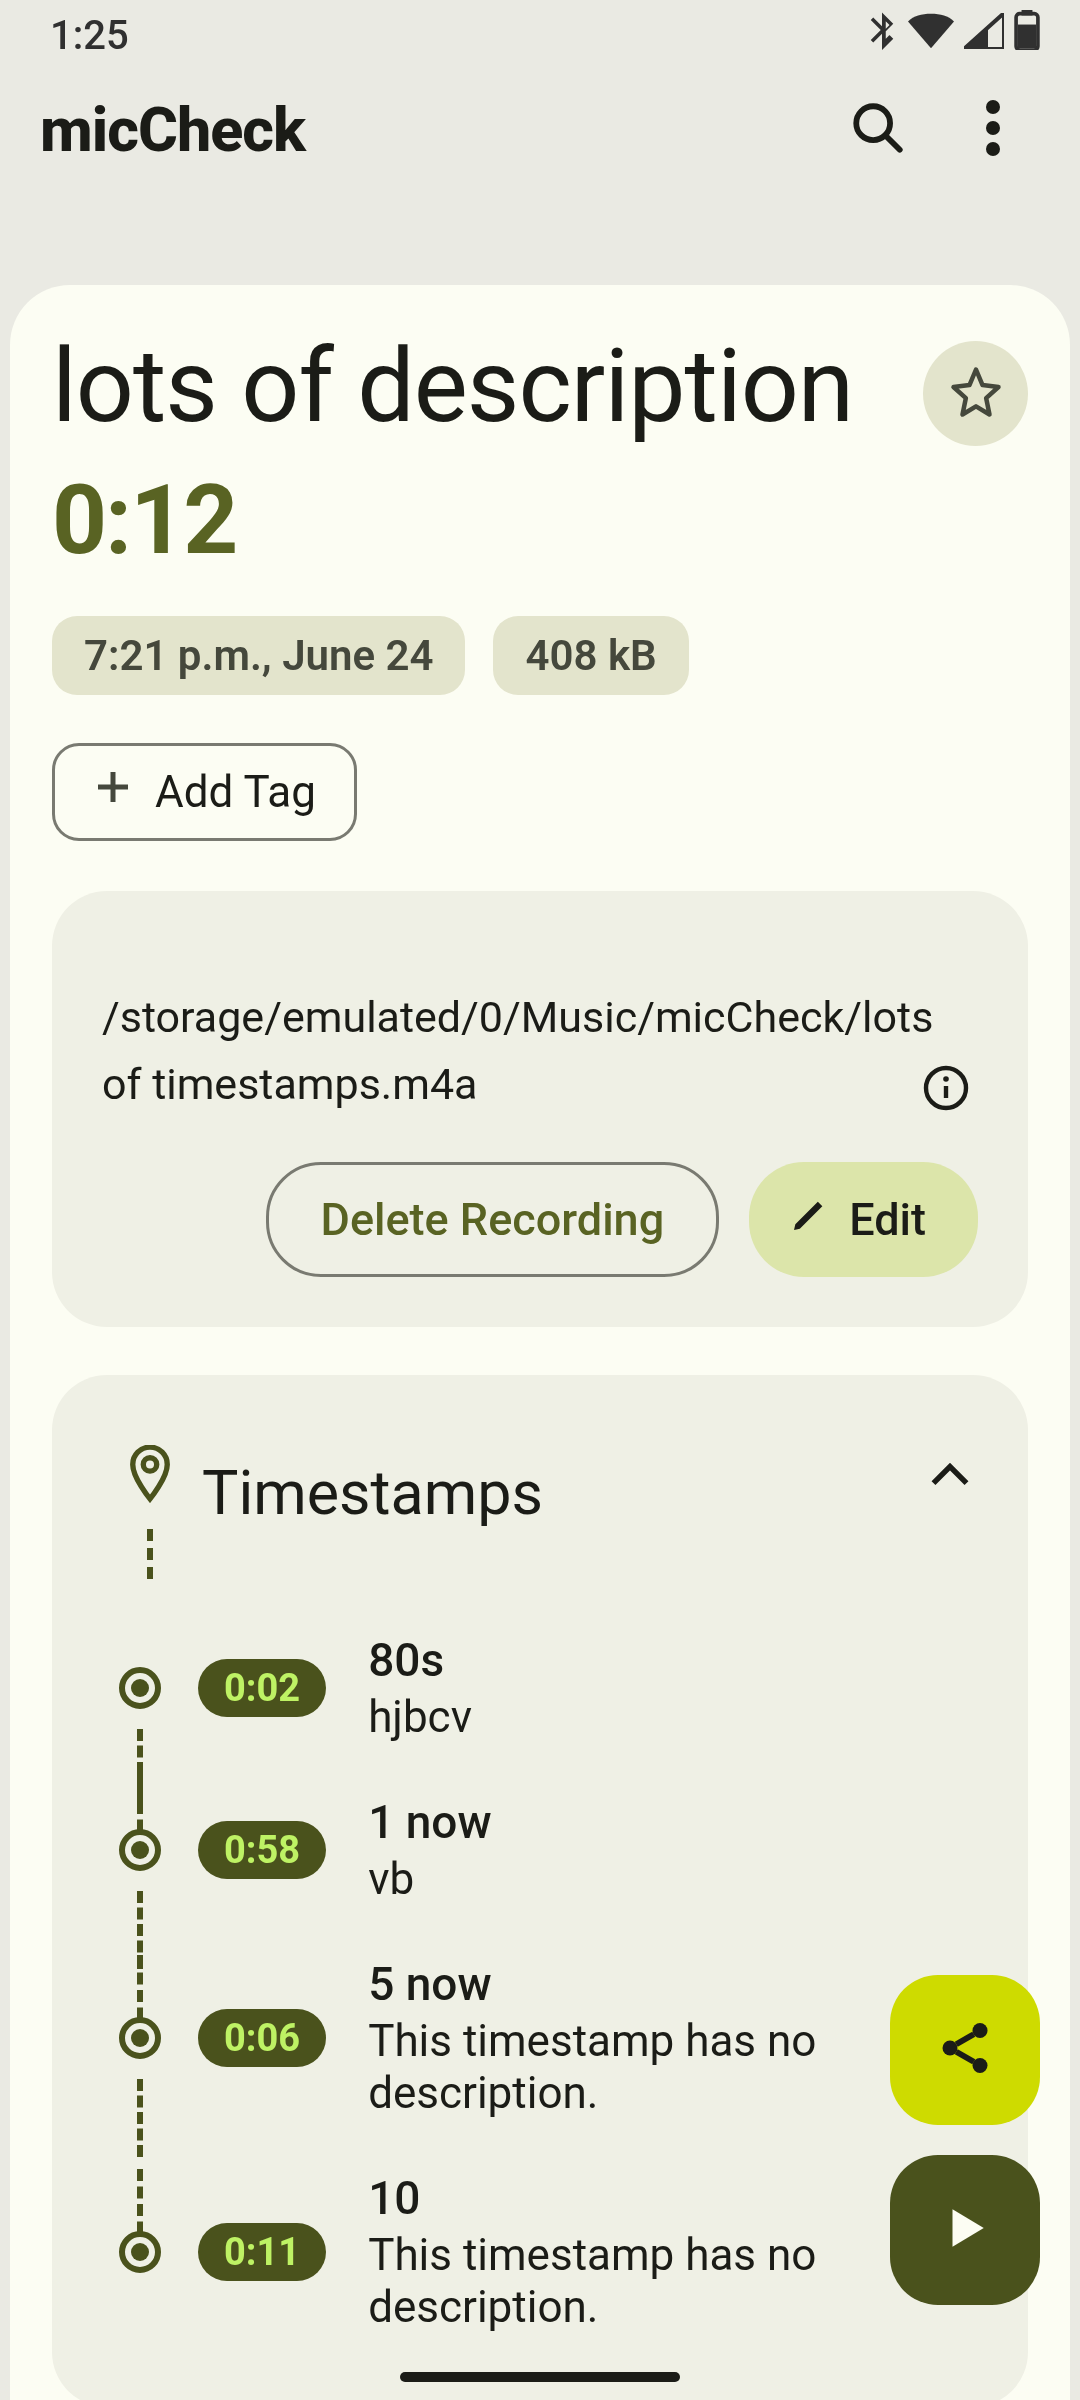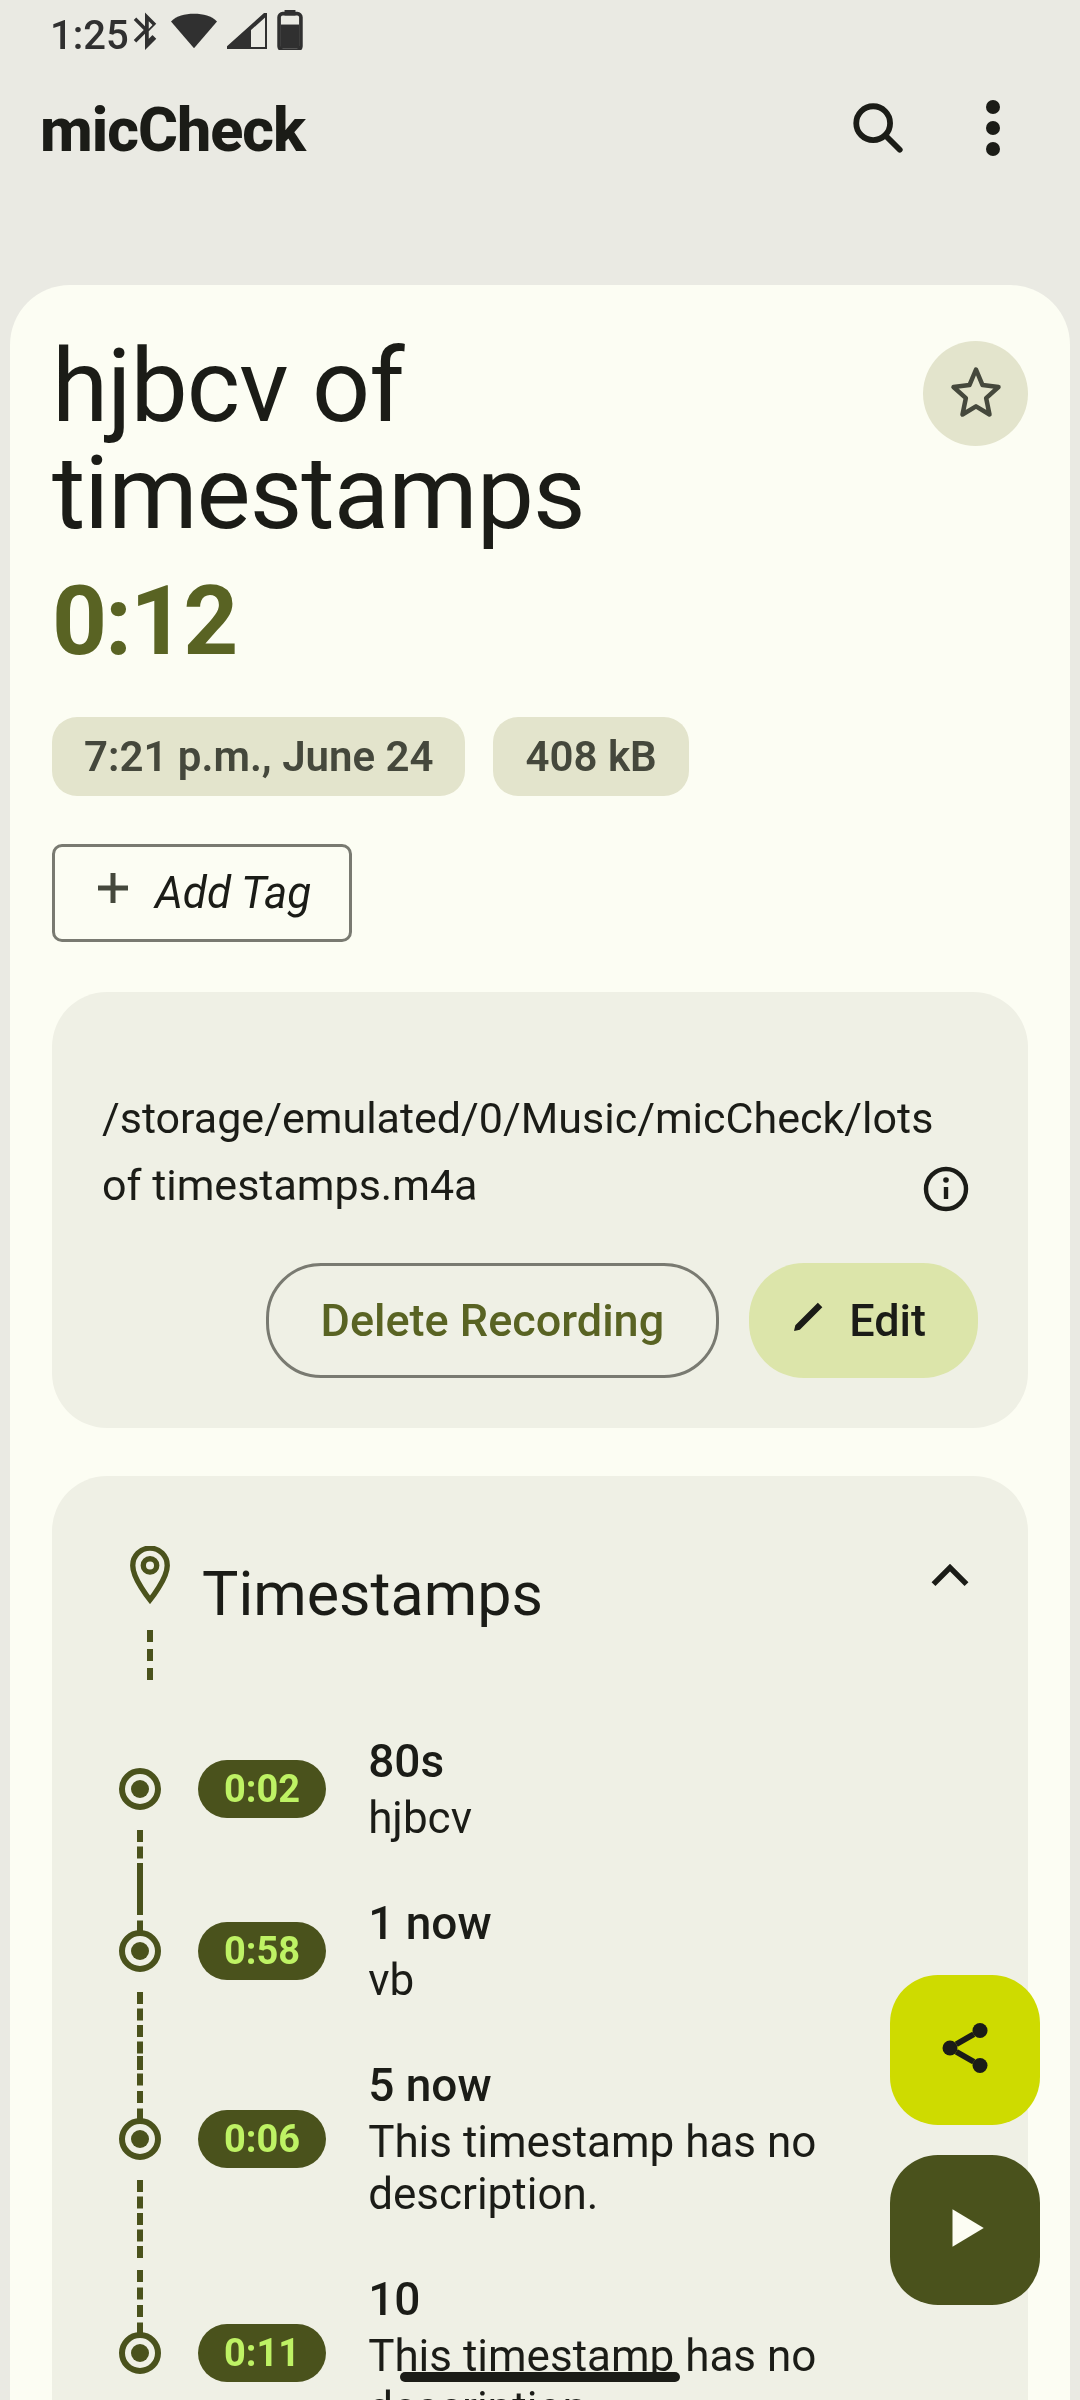--- a/index.html
+++ b/index.html
@@ -9,20 +9,21 @@
     background: #eaeae3;
     color: #1b1c17;
     position: relative;
   }
 
   
   .status-bar {
     height: 70px;
     display: flex;
     align-items: center;
+    justify-content: space-between;
     padding: 0 40px 0 50px;
     font-size: 40px;
     font-weight: 500;
     color: #303030;
   }
   .status-right { display: flex; align-items: center; gap: 10px; }
 
   
   .app-bar {
     height: 120px;
@@ -88,26 +89,25 @@
     font-size: 42px;
     font-weight: 600;
     color: #45483c;
   }
 
   .add-tag-btn {
     display: inline-flex;
     align-items: center;
     gap: 22px;
     border: 3px solid #797a71;
-    border-radius: 10px;
+    border-radius: 27px;
     padding: 20px 38px;
     font-size: 44px;
     color: #1b1c17;
     margin-top: 48px;
-    font-style: italic;
   }
 
   
   .info-card {
     background: #eff0e5;
     border-radius: 55px;
     margin-top: 50px;
     padding: 55px 50px 50px 50px;
     position: relative;
   }
@@ -315,21 +315,21 @@
           <circle cx="3" cy="12" r="3" fill="#1b1c17"></circle>
           <circle cx="3" cy="21" r="3" fill="#1b1c17"></circle>
         </svg>
     </span>
   </div>
 </div>
 
 <div class="main-card">
 
   <div class="title-row">
-    <div class="rec-title">hjbcv of timestamps</div>
+    <div class="rec-title">lots of description</div>
     <div class="star-btn">
       <span>
         <svg width="54" height="54" viewBox="0 0 24 24">
             <path d="M12 2l2.9 6.9L22 9.8l-5.5 4.9L18 22l-6-3.6L6 22l1.5-7.3L2 9.8l7.1-.9L12 2z" fill="none" stroke="#45483c" stroke-width="2" stroke-linejoin="round"></path>
           </svg>
       </span>
     </div>
   </div>
 
   <div class="duration">0:12</div>

